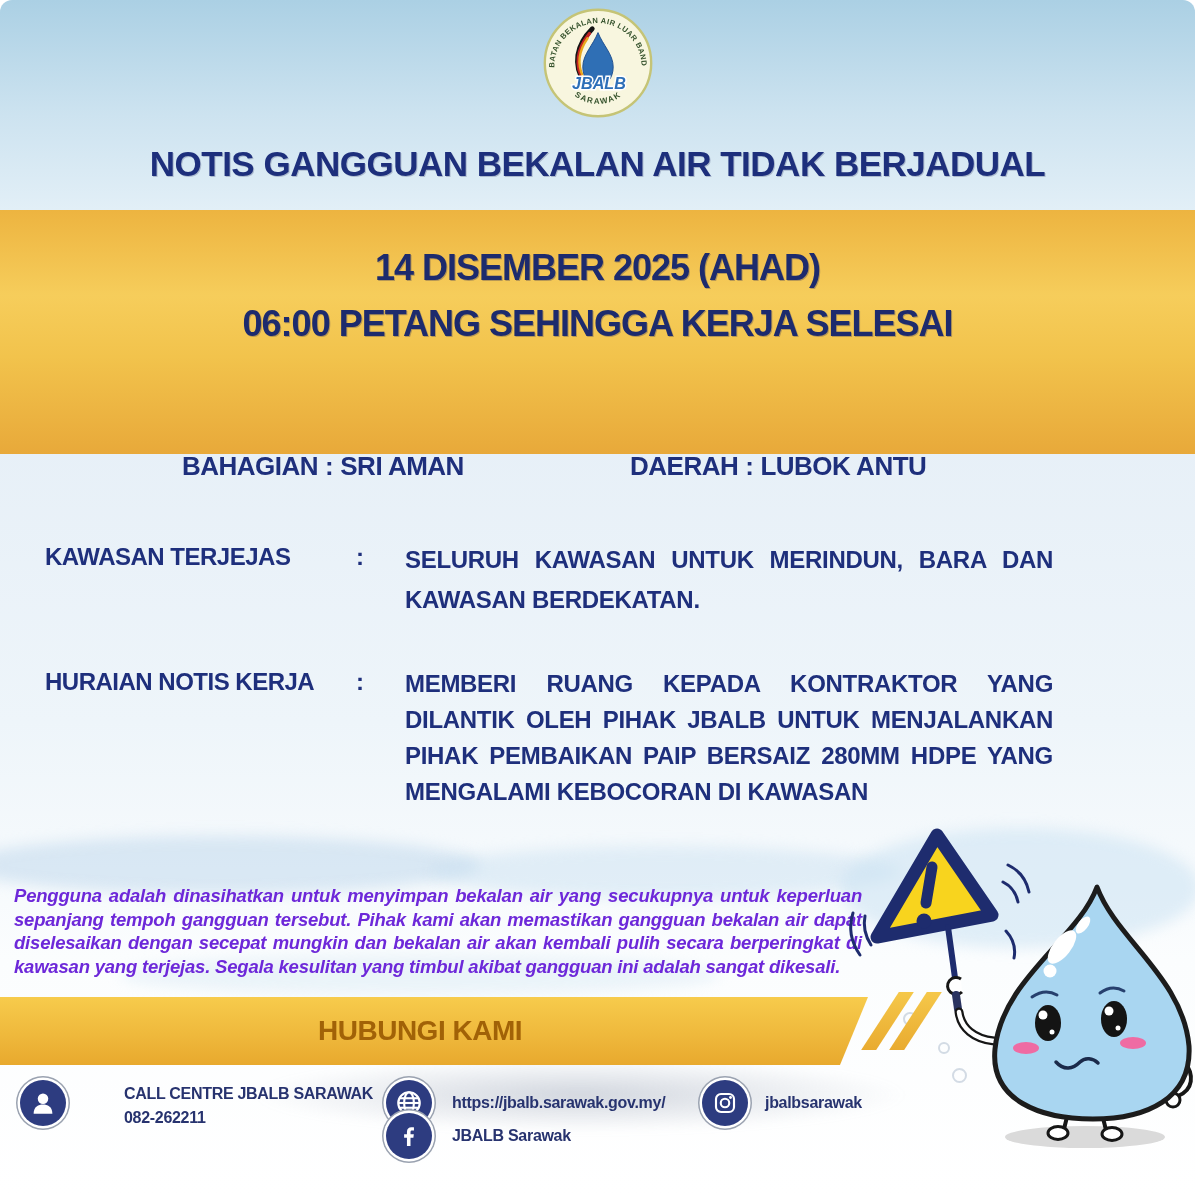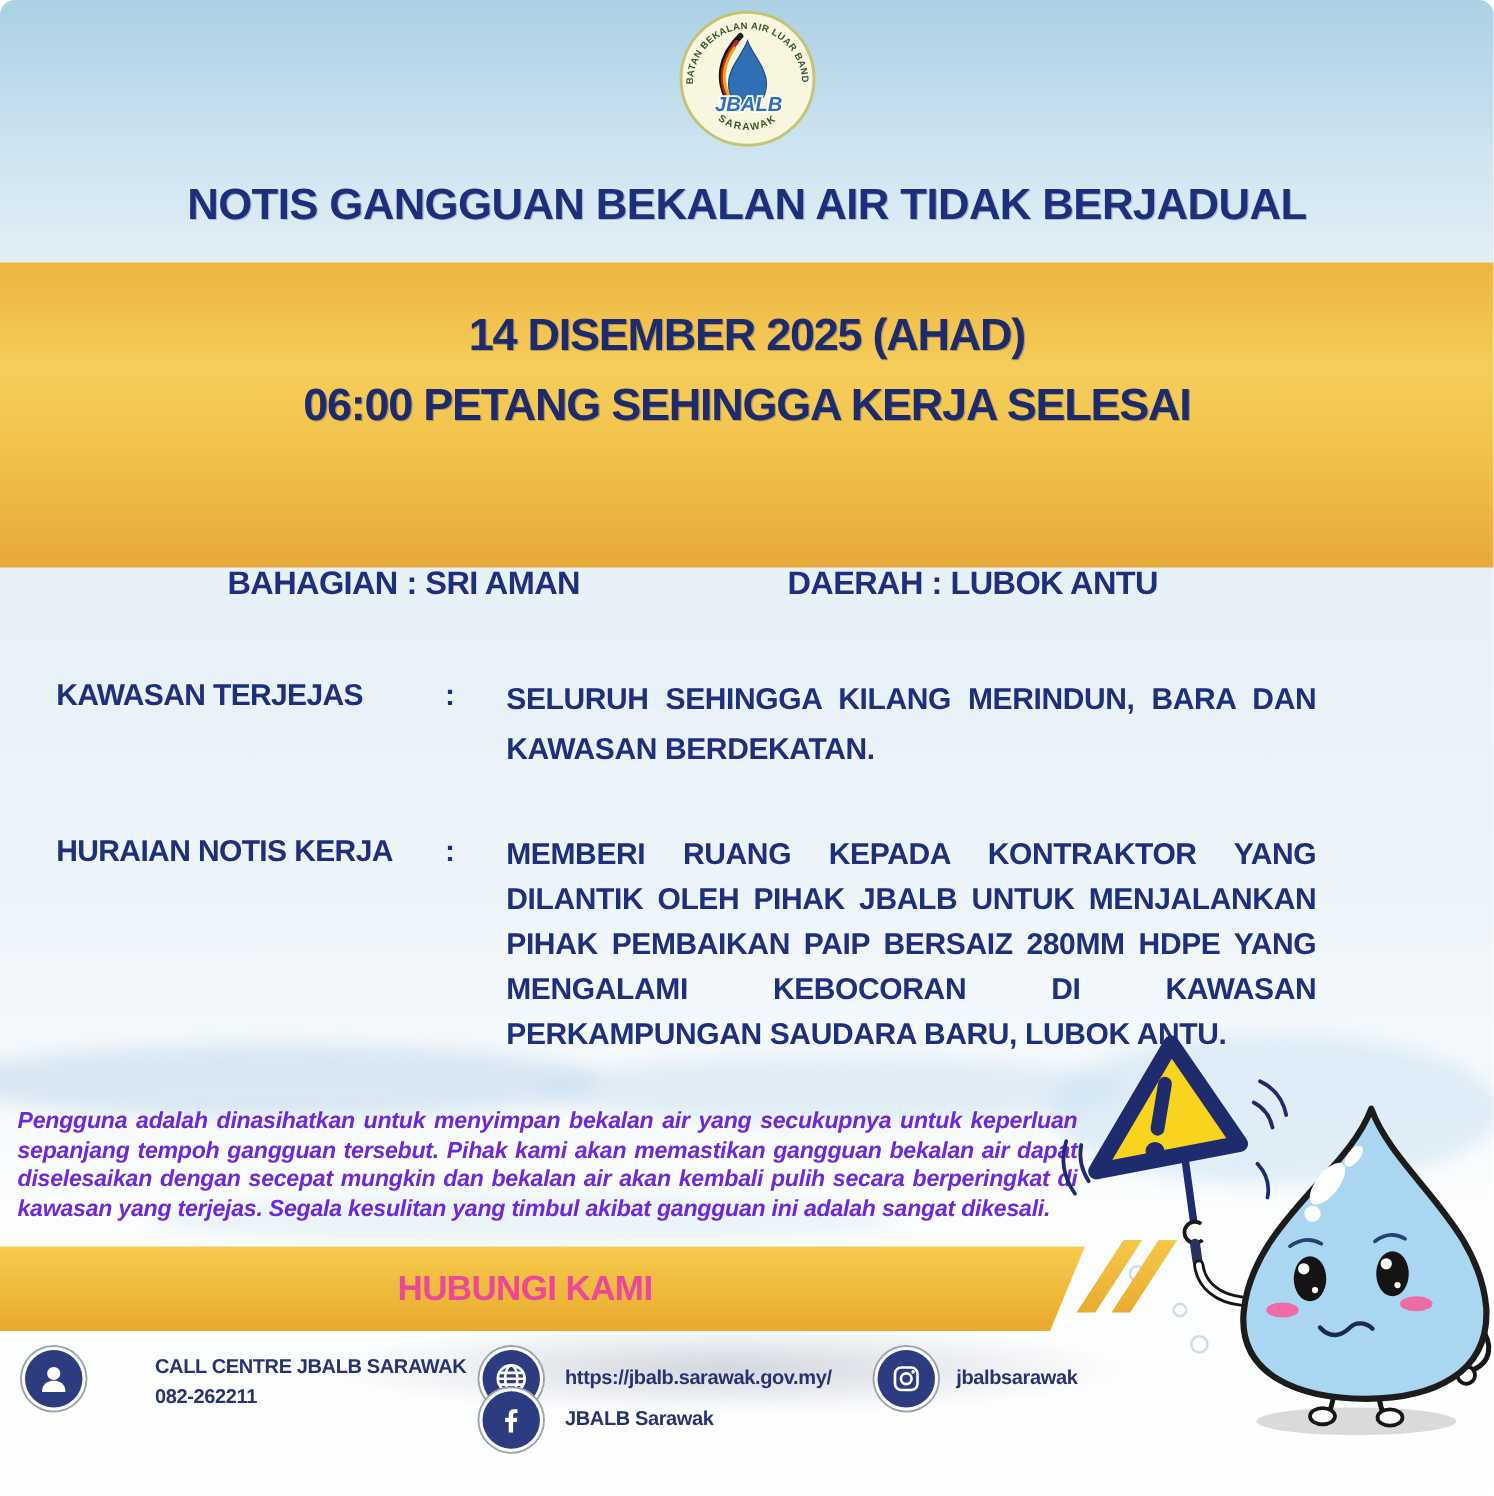--- a/index.html
+++ b/index.html
@@ -51,21 +51,21 @@
   .jline:last-child{text-align-last:left;}
   
   .advisory{position:absolute;left:14px;top:884px;width:848px;
     font-size:18.5px;font-style:italic;font-weight:bold;color:#6d28d9;
     line-height:23.5px;letter-spacing:-0.2px;}
   
   .hk-banner{position:absolute;left:0;top:997px;width:868px;height:68px;
     background:linear-gradient(180deg,#f7cb4c 0%,#efb93c 55%,#e8a92e 100%);
     clip-path:polygon(0 0,100% 0,calc(100% - 28px) 100%,0 100%);}
   .hk-text{position:absolute;left:0;top:997px;width:840px;height:68px;line-height:68px;
-    text-align:center;font-size:28px;font-weight:bold;color:#ec4899;letter-spacing:-0.5px;}
+    text-align:center;font-size:28px;font-weight:bold;color:#a16207;letter-spacing:-0.5px;}
   .stripe{position:absolute;top:992px;width:15px;height:58px;
     background:linear-gradient(180deg,#f5c84a,#e9ab30);transform:skewX(-33deg);}
   .stripe.st1{left:880px;}
   .stripe.st2{left:908px;}
   
   .cicon{position:absolute;width:46px;height:46px;border-radius:50%;background:#2d3c80;
     box-shadow:0 0 0 2.5px #ffffff,0 0 0 4px #9aa2b0;
     display:flex;align-items:center;justify-content:center;}
   .cicon svg{width:30px;height:30px;}
   .c-text{position:absolute;font-size:16px;font-weight:bold;color:#27336f;letter-spacing:-0.3px;white-space:nowrap;}
@@ -127,34 +127,33 @@
     <span>DAERAH</span><span class="sep">:</span><span>LUBOK ANTU</span>
   </div>
   <div class="region-item bahagian">
     <span>BAHAGIAN</span><span class="sep">:</span><span>SRI AMAN</span>
   </div>
 
   <div class="row1">
     <div class="detail-label" style="top:543px;">KAWASAN TERJEJAS</div>
     <div class="detail-sep" style="top:543px;">:</div>
     <div class="detail-text" style="top:540px;">
-        <div class="jline">SELURUH SEHINGGA KILANG MERINDUN, BARA DAN</div>
+        <div class="jline">SELURUH KAWASAN UNTUK MERINDUN, BARA DAN</div>
         <div class="jline">KAWASAN BERDEKATAN.</div>
       </div>
   </div>
 
   <div class="row2">
     <div class="detail-label" style="top:668px;">HURAIAN NOTIS KERJA</div>
     <div class="detail-sep" style="top:668px;">:</div>
     <div class="detail-text" style="top:666px;">
         <div class="jline">MEMBERI RUANG KEPADA KONTRAKTOR YANG</div>
         <div class="jline">DILANTIK OLEH PIHAK JBALB UNTUK MENJALANKAN</div>
         <div class="jline">PIHAK PEMBAIKAN PAIP BERSAIZ 280MM HDPE YANG</div>
         <div class="jline">MENGALAMI KEBOCORAN DI KAWASAN</div>
-        <div class="jline">PERKAMPUNGAN SAUDARA BARU, LUBOK ANTU.</div>
       </div>
   </div>
 
   <div class="advisory">
       <div class="jline">Pengguna adalah dinasihatkan untuk menyimpan bekalan air yang secukupnya untuk keperluan</div>
       <div class="jline">sepanjang tempoh gangguan tersebut. Pihak kami akan memastikan gangguan bekalan air dapat</div>
       <div class="jline">diselesaikan dengan secepat mungkin dan bekalan air akan kembali pulih secara berperingkat di</div>
       <div class="jline">kawasan yang terjejas. Segala kesulitan yang timbul akibat gangguan ini adalah sangat dikesali.</div>
     </div>
 

